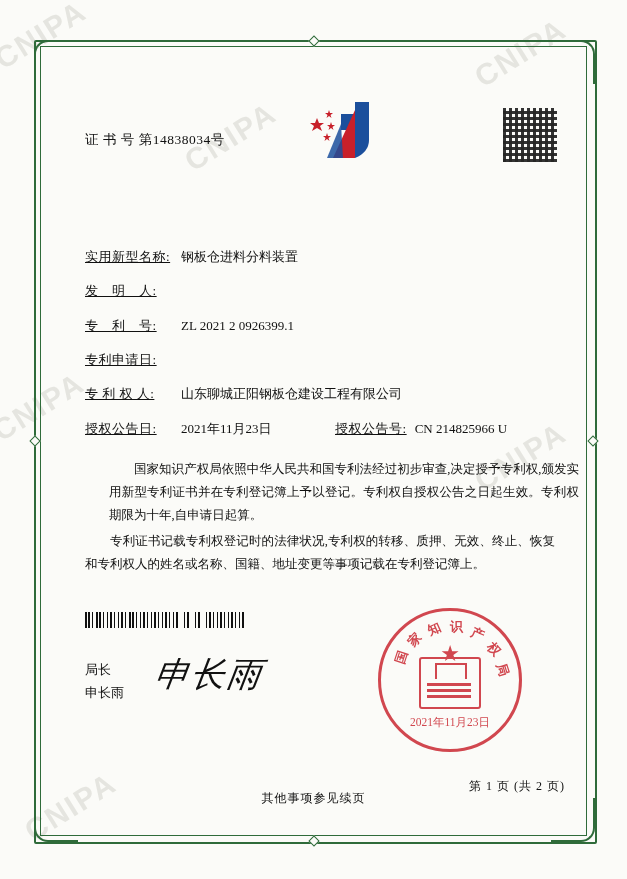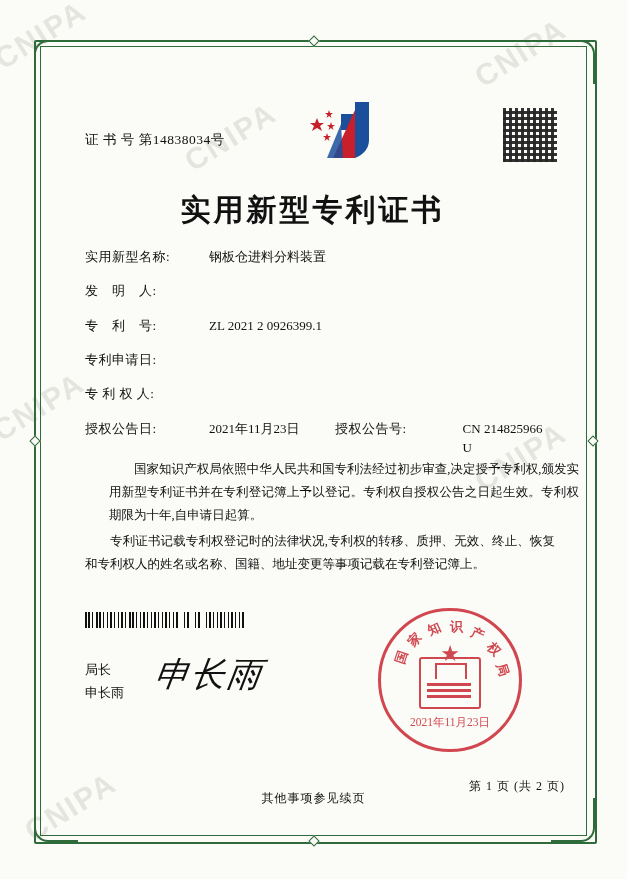--- a/index.html
+++ b/index.html
@@ -34,26 +34,26 @@
       background:
         repeating-linear-gradient(0deg,#111 0 3px,transparent 3px 6px),
         repeating-linear-gradient(90deg,#111 0 3px,transparent 3px 6px);
       background-blend-mode:multiply;opacity:.85;}
 
   .title{position:absolute;left:0;top:130px;width:505px;text-align:center;
       font-size:30px;font-weight:bold;letter-spacing:3px;color:#111;}
 
   .fields{position:absolute;left:25px;top:188px;width:470px;font-size:13px;color:#111;}
   .row{display:flex;margin-bottom:15.5px;line-height:1.45;}
-  .lbl{width:96px;flex:0 0 96px;letter-spacing:.5px;}
-  .val{flex:1;margin-left:28px;}
+  .lbl{width:96px;flex:0 0 96px;letter-spacing:.5px;text-decoration:underline;}
+  .val{flex:1;}
   .val .second{display:block;margin-top:5px;}
   .row.two-col{justify-content:flex-start;}
   .grant-left{width:250px;display:flex;}
-  .grant-right{display:flex;gap:20px;}
+  .grant-right{display:flex;}
   .grant-right .lbl{width:auto;flex:0 0 auto;margin-right:8px;}
 
   .para{position:absolute;left:25px;width:470px;font-size:12.5px;line-height:1.85;
       color:#111;text-align:justify;text-justify:inter-ideograph;}
   .p1{top:398px;margin-left:24px;}
   .p2{top:470px;}
   .indent{text-indent:2em;display:block;}
 
   .barcode{position:absolute;left:25px;top:552px;width:160px;height:16px;
       background:repeating-linear-gradient(90deg,#111 0 1.5px,transparent 1.5px 3px,
@@ -122,39 +122,39 @@
           <polygon points="14,18 16,23 21,23 17,26 19,31 14,28 9,31 11,26 7,23 12,23"></polygon>
           <polygon points="26,10 27,13 30,13 27.5,15 28.5,18 26,16 23.5,18 24.5,15 22,13 25,13"></polygon>
           <polygon points="28,22 29,25 32,25 29.5,27 30.5,30 28,28 25.5,30 26.5,27 24,25 27,25"></polygon>
           <polygon points="24,33 25,36 28,36 25.5,38 26.5,41 24,39 21.5,41 22.5,38 20,36 23,36"></polygon>
         </g>
       </svg>
     </div>
 
     <div class="qr"></div>
 
-    <div class="title">实用新型专利证书</div>
 
     <div class="fields">
       <div class="row">
         <div class="lbl">实用新型名称:</div>
         <div class="val">钢板仓进料分料装置</div>
       </div>
       <div class="row">
         <div class="lbl">发　明　人:</div>
       </div>
       <div class="row">
         <div class="lbl">专　利　号:</div>
         <div class="val">ZL 2021 2 0926399.1</div>
       </div>
       <div class="row">
         <div class="lbl">专利申请日:</div>
       </div>
       <div class="row">
         <div class="lbl">专 利 权 人:</div>
+        <div class="val">山东聊城正阳钢板仓建设工程有限公司</div>
       </div>
       <div class="row two-col">
         <div class="grant-left">
           <div class="lbl">授权公告日:</div>
           <div class="val">2021年11月23日</div>
         </div>
         <div class="grant-right">
           <div class="lbl">授权公告号:</div>
           <div class="val">CN 214825966 U</div>
         </div>

